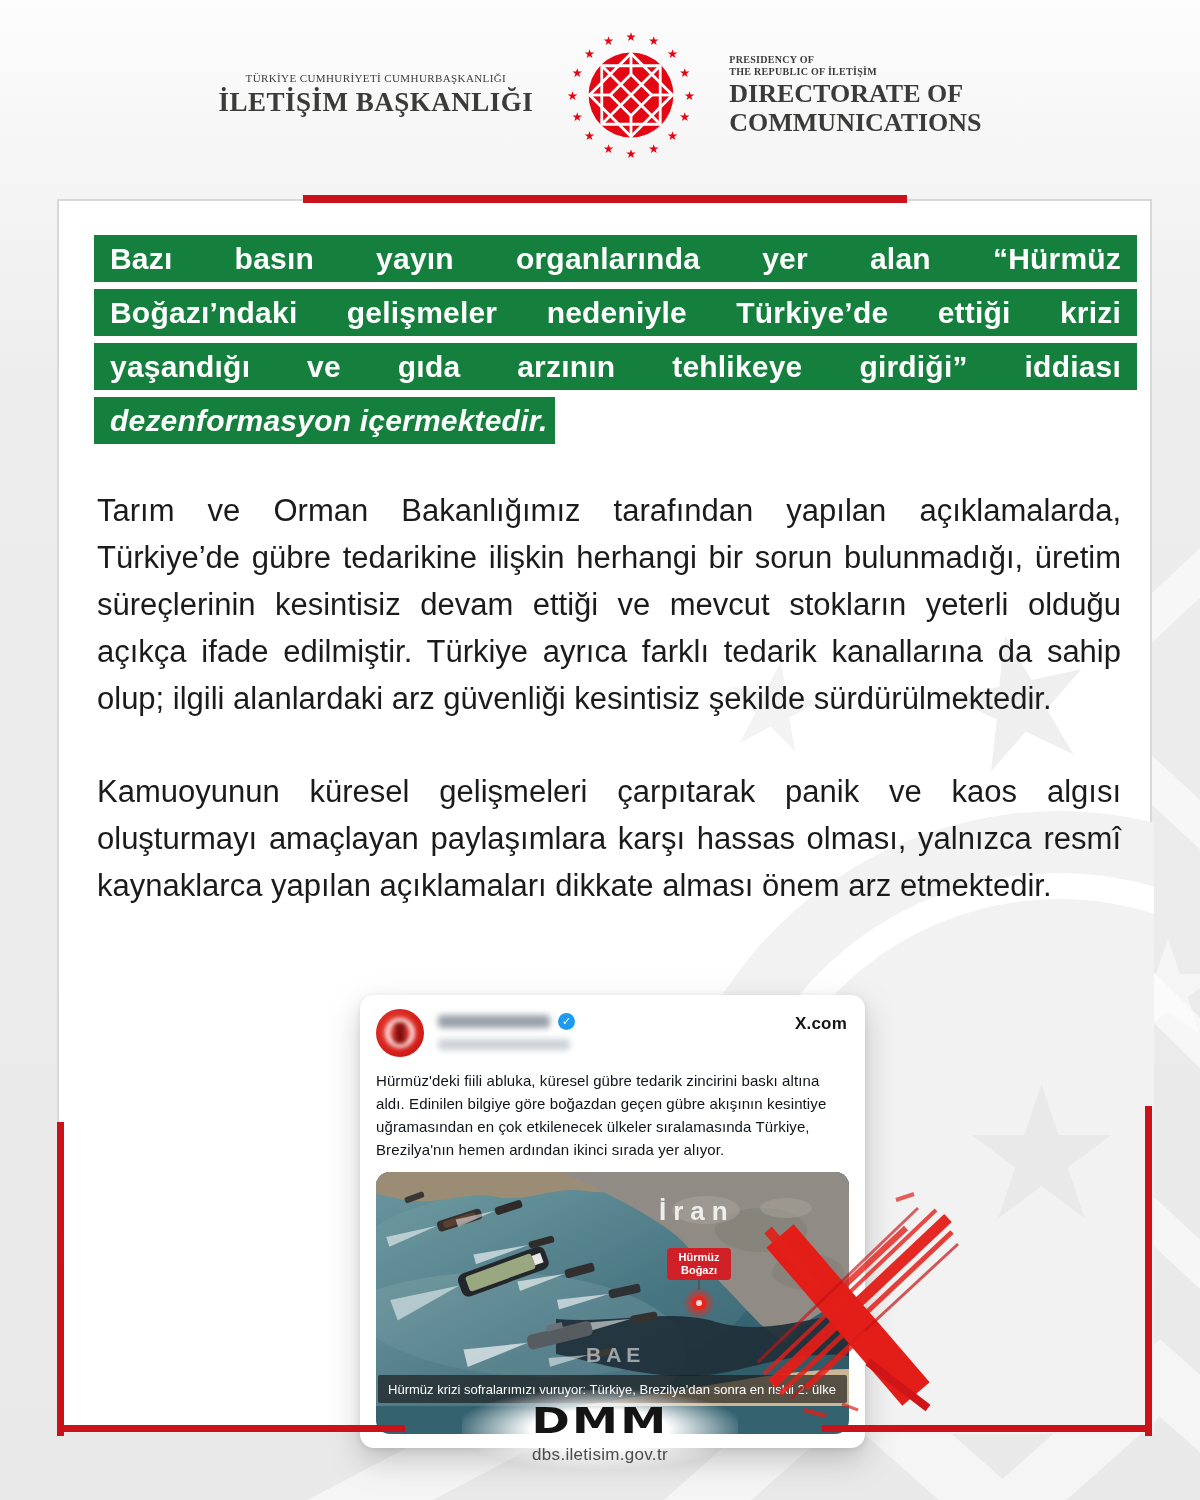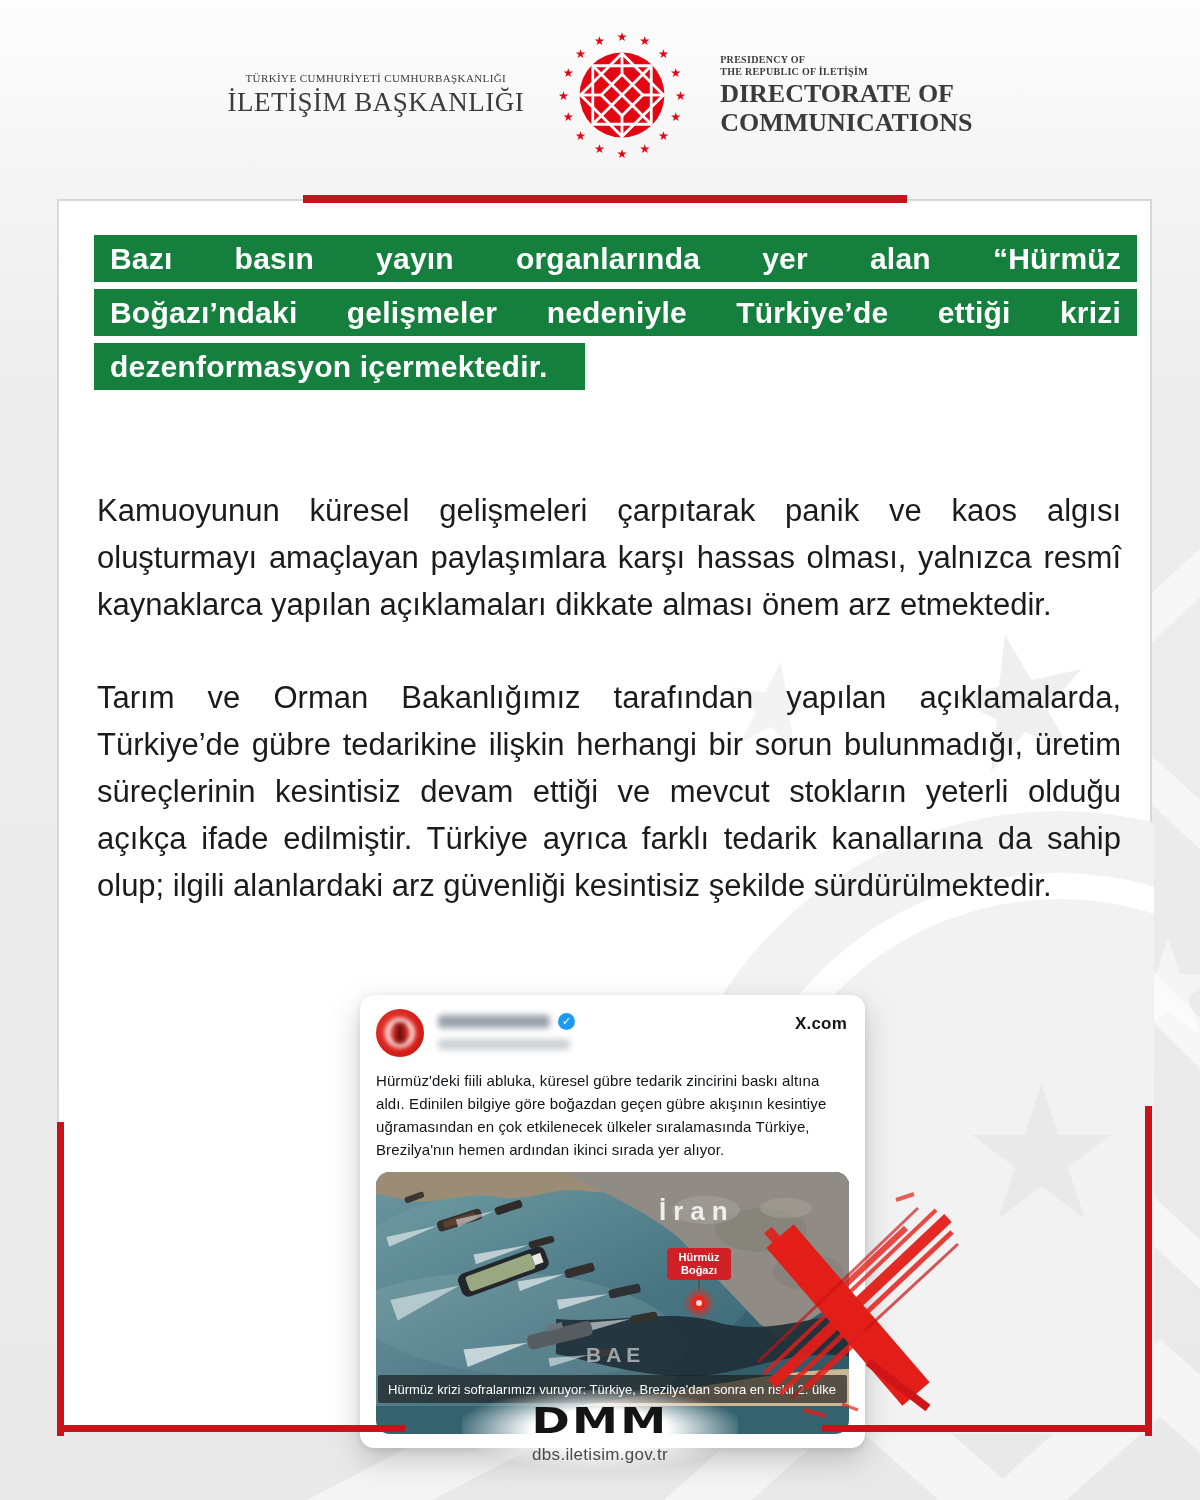--- a/index.html
+++ b/index.html
@@ -8,42 +8,42 @@
   .page {
     position:relative; width:1200px; height:1500px; overflow:hidden;
     background:linear-gradient(180deg,#fdfdfd 0%,#f6f6f6 10%,#ededed 26%,#e9e9e9 100%);
   }
   
   .page-wm { position:absolute; inset:0; z-index:0; pointer-events:none; }
   
   .header { position:absolute; top:26px; left:0; right:0; display:flex; justify-content:center; align-items:center; gap:32px; z-index:2; }
   .hdr-left { text-align:center; color:#3b3b3a; }
   .hdr-left .small { font-family:"Liberation Serif", serif; font-weight:400; font-size:11px; letter-spacing:.4px; }
-  .hdr-left .large { font-family:"Liberation Serif", serif; font-weight:400; font-size:27px; letter-spacing:.5px; margin-top:3px; }
+  .hdr-left .large { font-family:"Liberation Serif", serif; font-weight:700; font-size:27px; letter-spacing:.5px; margin-top:3px; }
   .hdr-right { text-align:left; color:#3b3b3a; }
   .hdr-right .small { font-family:"Liberation Serif", serif; font-weight:700; font-size:10px; letter-spacing:.3px; line-height:12px; }
   .hdr-right .large { font-family:"Liberation Serif", serif; font-weight:700; font-size:26px; line-height:27px; margin-top:2px; }
   
   .card { position:absolute; left:57px; top:199px; width:1095px; height:1233px; background:#fff; border:2px solid #d8d8d8; z-index:1; }
   .card-wm { position:absolute; inset:0; overflow:hidden; z-index:0; pointer-events:none; }
   .acc { position:absolute; background:#c9121a; z-index:3; }
   .acc-top { left:50%; transform:translateX(-50%); top:-6px; width:604px; height:8px; }
   .acc-left { left:-2px; top:921px; width:7px; height:314px; }
   .acc-right { right:-2px; top:905px; width:7px; height:330px; }
   .acc-bot-l { left:-2px; bottom:-2px; height:7px; width:348px; }
   .acc-bot-r { right:-2px; bottom:-2px; height:7px; width:330px; }
   
   .claim { position:absolute; left:35px; top:34px; width:1043px; z-index:2; }
   .claim-line {
     background:#15803d; color:#fff; font-weight:700; font-size:30px;
     height:47px; line-height:47px; padding:0 16px; margin-bottom:7px;
     letter-spacing:.2px; white-space:nowrap;
   }
   .claim-line.full { display:block; text-align:justify; text-align-last:justify; white-space:normal; }
-  .claim-line.last { display:inline-block; padding-right:38px; }
+  .claim-line.last { display:inline-block; padding-right:8px;font-style:italic; }
   
   .bodytext { position:absolute; left:38px; top:286px; width:1024px; z-index:2;
     font-size:31px; line-height:47px; color:#1b1b1b; text-align:justify; }
   .bodytext p + p { margin-top:46px; }
   
   .tweet { position:absolute; left:301px; top:794px; width:505px; background:#fff;
     border-radius:14px; padding:14px 16px 14px; z-index:2;
     box-shadow:0 12px 30px rgba(110,110,110,.35), 0 2px 6px rgba(0,0,0,.10); }
   .tw-head { position:relative; height:50px; }
   .tw-avatar { position:absolute; left:0; top:0; width:48px; height:48px; border-radius:50%;
@@ -154,26 +154,27 @@
 
     <div class="acc acc-top"></div>
     <div class="acc acc-left"></div>
     <div class="acc acc-right"></div>
     <div class="acc acc-bot-l"></div>
     <div class="acc acc-bot-r"></div>
 
     <div class="claim">
       <div class="claim-line full">Bazı basın yayın organlarında yer alan “Hürmüz</div>
       <div class="claim-line full">Boğazı’ndaki gelişmeler nedeniyle Türkiye’de ettiği krizi</div>
+      <div class="claim-line full">yaşandığı ve gıda arzının tehlikeye girdiği” iddiası</div>
       <div class="claim-line last">dezenformasyon içermektedir.</div>
     </div>
 
     <div class="bodytext">
+      <p>Tarım ve Orman Bakanlığımız tarafından yapılan açıklamalarda, Türkiye’de gübre tedarikine ilişkin herhangi bir sorun bulunmadığı, üretim süreçlerinin kesintisiz devam ettiği ve mevcut stokların yeterli olduğu açıkça ifade edilmiştir. Türkiye ayrıca farklı tedarik kanallarına da sahip olup; ilgili alanlardaki arz güvenliği kesintisiz şekilde sürdürülmektedir.</p>
       <p>Kamuoyunun küresel gelişmeleri çarpıtarak panik ve kaos algısı oluşturmayı amaçlayan paylaşımlara karşı hassas olması, yalnızca resmî kaynaklarca yapılan açıklamaları dikkate alması önem arz etmektedir.</p>
-      <p>Tarım ve Orman Bakanlığımız tarafından yapılan açıklamalarda, Türkiye’de gübre tedarikine ilişkin herhangi bir sorun bulunmadığı, üretim süreçlerinin kesintisiz devam ettiği ve mevcut stokların yeterli olduğu açıkça ifade edilmiştir. Türkiye ayrıca farklı tedarik kanallarına da sahip olup; ilgili alanlardaki arz güvenliği kesintisiz şekilde sürdürülmektedir.</p>
     </div>
 
     <div class="tweet">
       <div class="tw-head">
         <div class="tw-avatar">
           <div class="mark1"></div>
           <div class="mark2"></div>
         </div>
         <div class="tw-nameblob"></div>
         <div class="tw-verified">✓</div>

